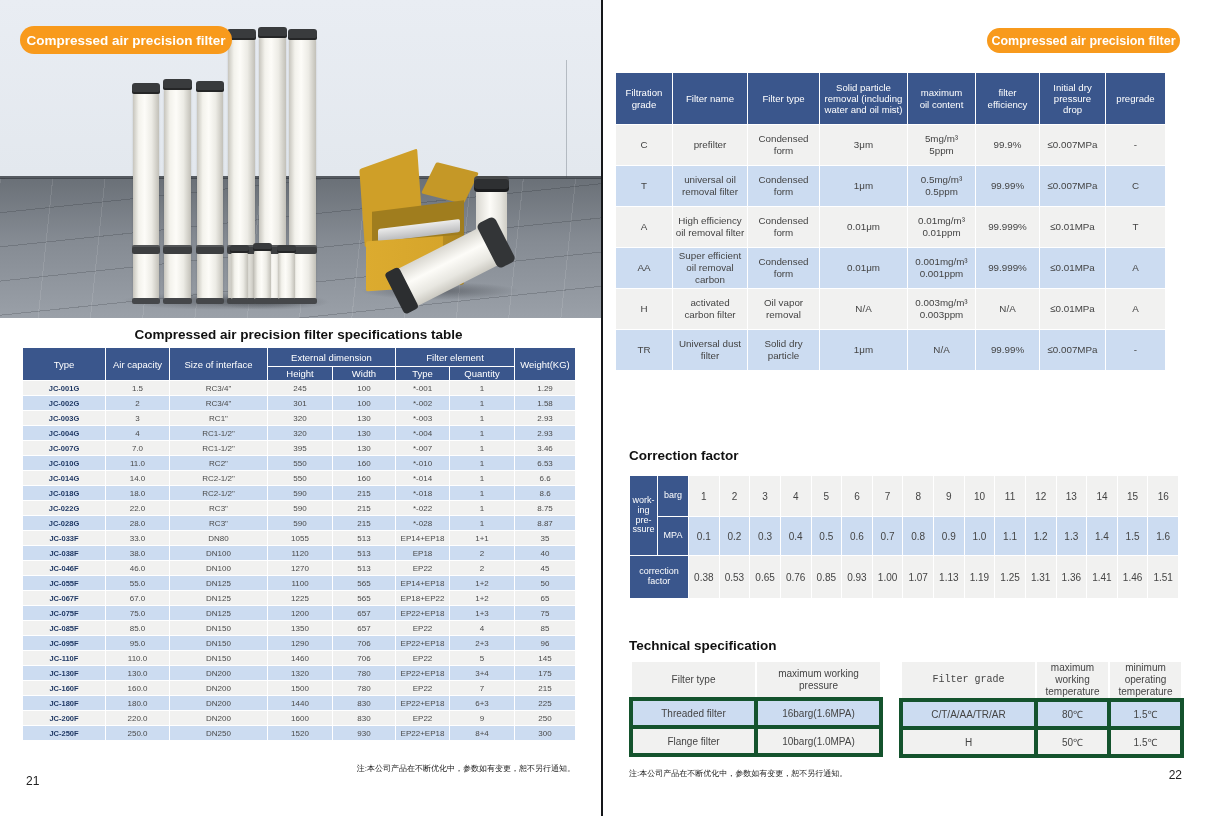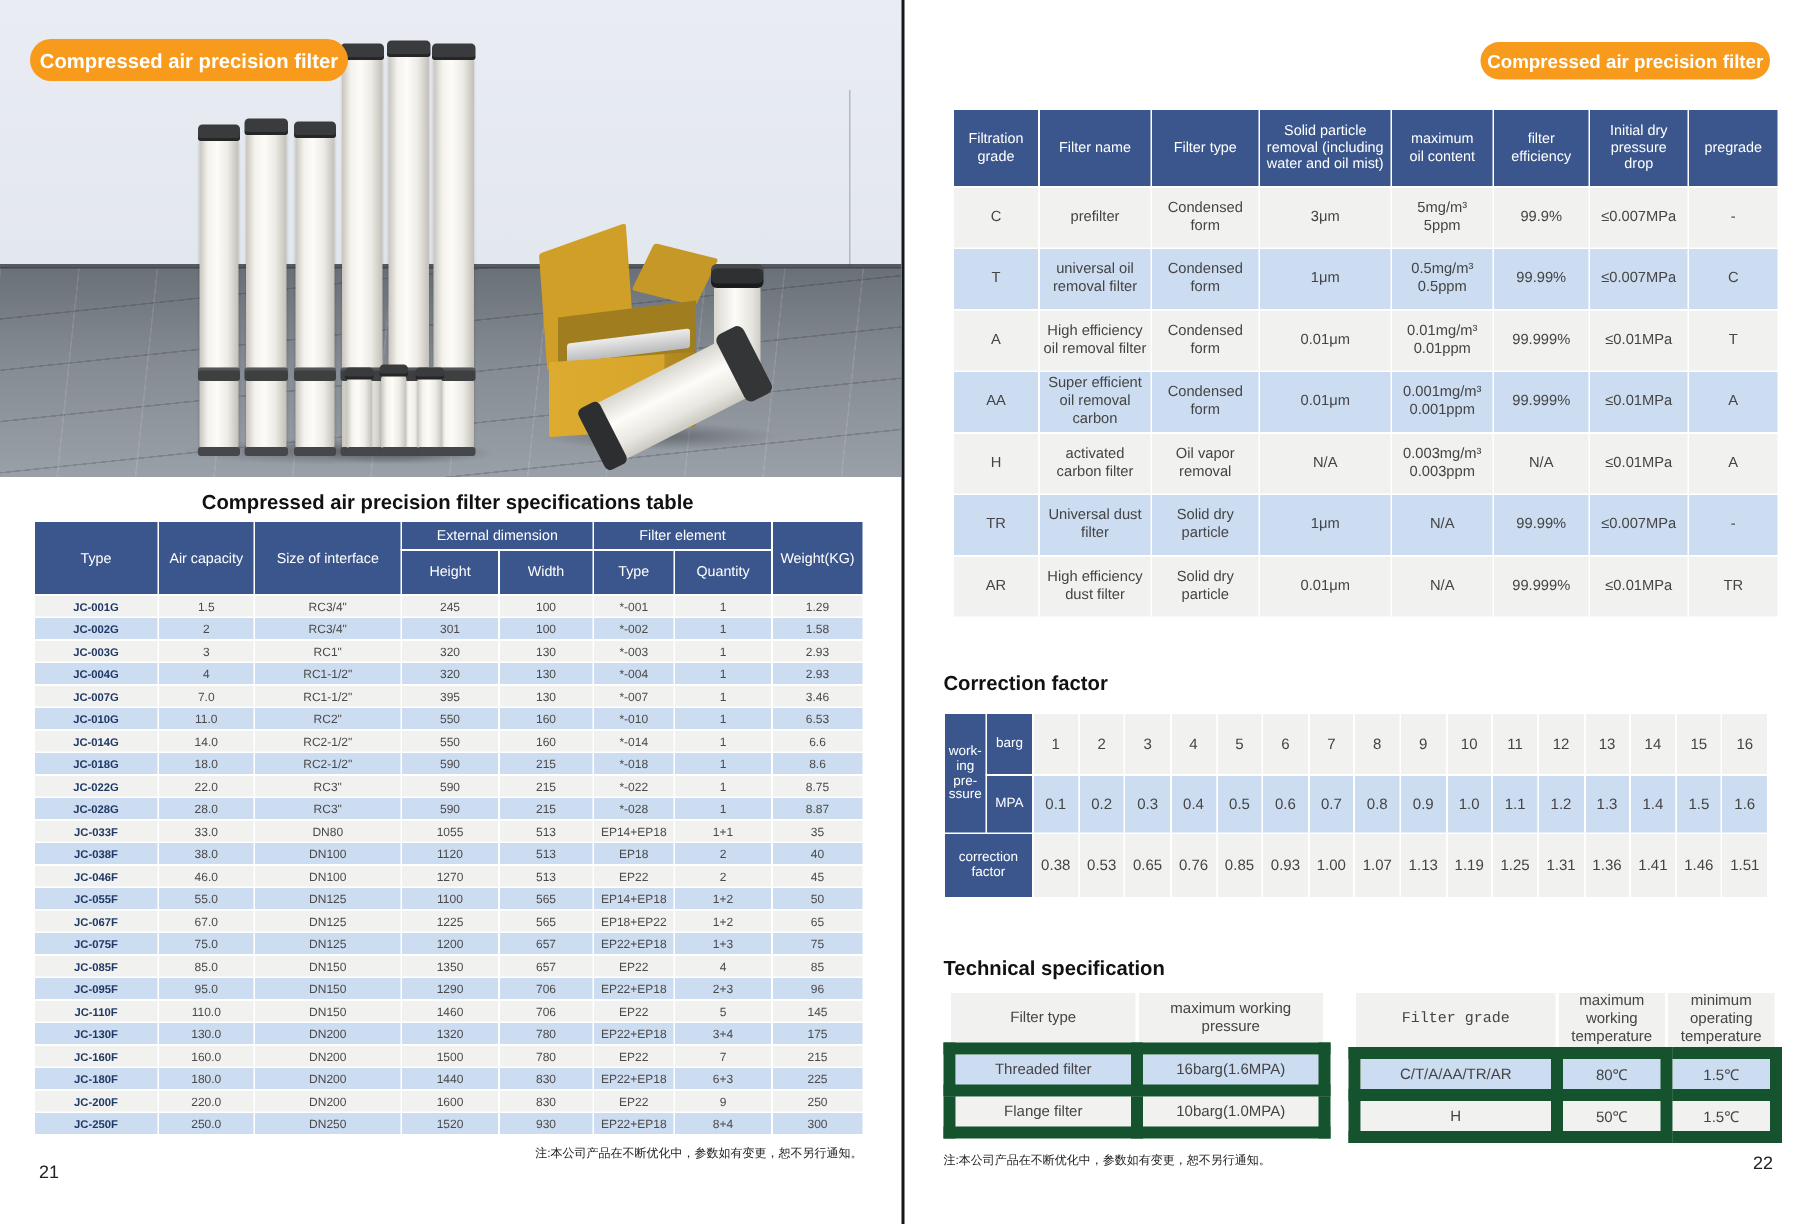--- a/index.html
+++ b/index.html
@@ -65,33 +65,33 @@
   th, td { border:1px solid #ffffff; text-align:center; vertical-align:middle; padding:0 2px; overflow:hidden; }
   .navy-th { background:#3a568c; color:#ffffff; font-weight:normal; }
   .rows-striped tr:nth-of-type(odd)  td { background:#f1f1f0; }
   .rows-striped tr:nth-of-type(even) td { background:#ccdcf1; }
 
   
   .spec-title { position:absolute; left:22px; top:327px; width:553px; text-align:center;
                 font-size:13.5px; font-weight:bold; color:#111; }
   .spec-table { position:absolute; left:22px; top:347px; width:553px; font-size:8px; color:#4a4a4a; }
   .spec-table thead tr:first-child  th { height:19px; font-size:9.5px; }
-  .spec-table thead tr:last-child   th { height:30px; font-size:9.5px; }
+  .spec-table thead tr:last-child   th { height:14px; font-size:9.5px; }
   .spec-table tbody tr { height:15px; }
   .spec-table td.model { font-weight:bold; color:#1f3864; font-size:7.5px; }
 
   .note { font-size:8px; color:#222; }
   .note-left  { position:absolute; left:22px; top:763px; width:553px; text-align:right; }
   .note-right { position:absolute; left:26px; top:768px; width:400px; text-align:left; }
   .pagenum { position:absolute; font-size:12px; color:#222; }
   .pn-21 { left:26px;  top:774px; }
   .pn-22 { right:24px; top:768px; }
 
   
-  .filt-table { position:absolute; left:32px; top:72px; width:550px; font-size:9.8px; color:#444; }
+  .filt-table { position:absolute; left:12px; top:72px; width:550px; font-size:9.8px; color:#444; }
   .filt-table thead th { height:52px; font-size:9.6px; line-height:1.15; }
   .filt-table tbody tr { height:41px; }
   .filt-table td { white-space:pre-line; line-height:1.2; }
 
   .section-title { position:absolute; left:26px; font-size:13.5px; font-weight:bold; color:#111; }
   .title-correction { top:448px; }
   .title-technical  { top:638px; }
 
   
   .corr-table { position:absolute; left:26px; top:475px; width:550px; font-size:10px; color:#444; }
@@ -99,21 +99,21 @@
   .corr-table .r1 { height:41px; }
   .corr-table .r2 { height:39px; }
   .corr-table .r3 { height:43px; }
   .corr-table .r1 td { background:#f1f1f0; }
   .corr-table .r2 td { background:#ccdcf1; }
   .corr-table .r3 td { background:#f1f1f0; }
 
   
   .tech-table { position:absolute; top:660px; font-size:10px; color:#444; }
   .tech-table th { background:#f1f1f0; color:#444; font-weight:normal; height:38px; line-height:1.2; border:2px solid #fff; }
-  .tech-table td { height:28px; border:8px solid #14532d;margin-top:44px; }
+  .tech-table td { height:28px; border:4px solid #14532d;margin-top:44px; }
   .tech-table tr:nth-of-type(odd)  td { background:#ccdcf1; }
   .tech-table tr:nth-of-type(even) td { background:#f1f1f0; }
   .tech-pressure { left:26px;  width:250px; }
   .tech-temp     { left:296px; width:281px; }
 </style>
 </head>
 <body>
 
 <div class="page page-left">
 
@@ -594,30 +594,20 @@
           <td>TR</td>
           <td>Universal dust filter</td>
           <td>Solid dry particle</td>
           <td>1μm</td>
           <td>N/A</td>
           <td>99.99%</td>
           <td>≤0.007MPa</td>
           <td>-</td>
         </tr>
 
-        <tr>
-          <td>AR</td>
-          <td>High efficiency dust filter</td>
-          <td>Solid dry particle</td>
-          <td>0.01μm</td>
-          <td>N/A</td>
-          <td>99.999%</td>
-          <td>≤0.01MPa</td>
-          <td>TR</td>
-        </tr>
       </tbody>
   </table>
 
   <div class="section-title title-correction">Correction factor</div>
 
   <table class="corr-table">
     <colgroup>
         <col style="width:28px">
         <col style="width:31px">
       </colgroup>

